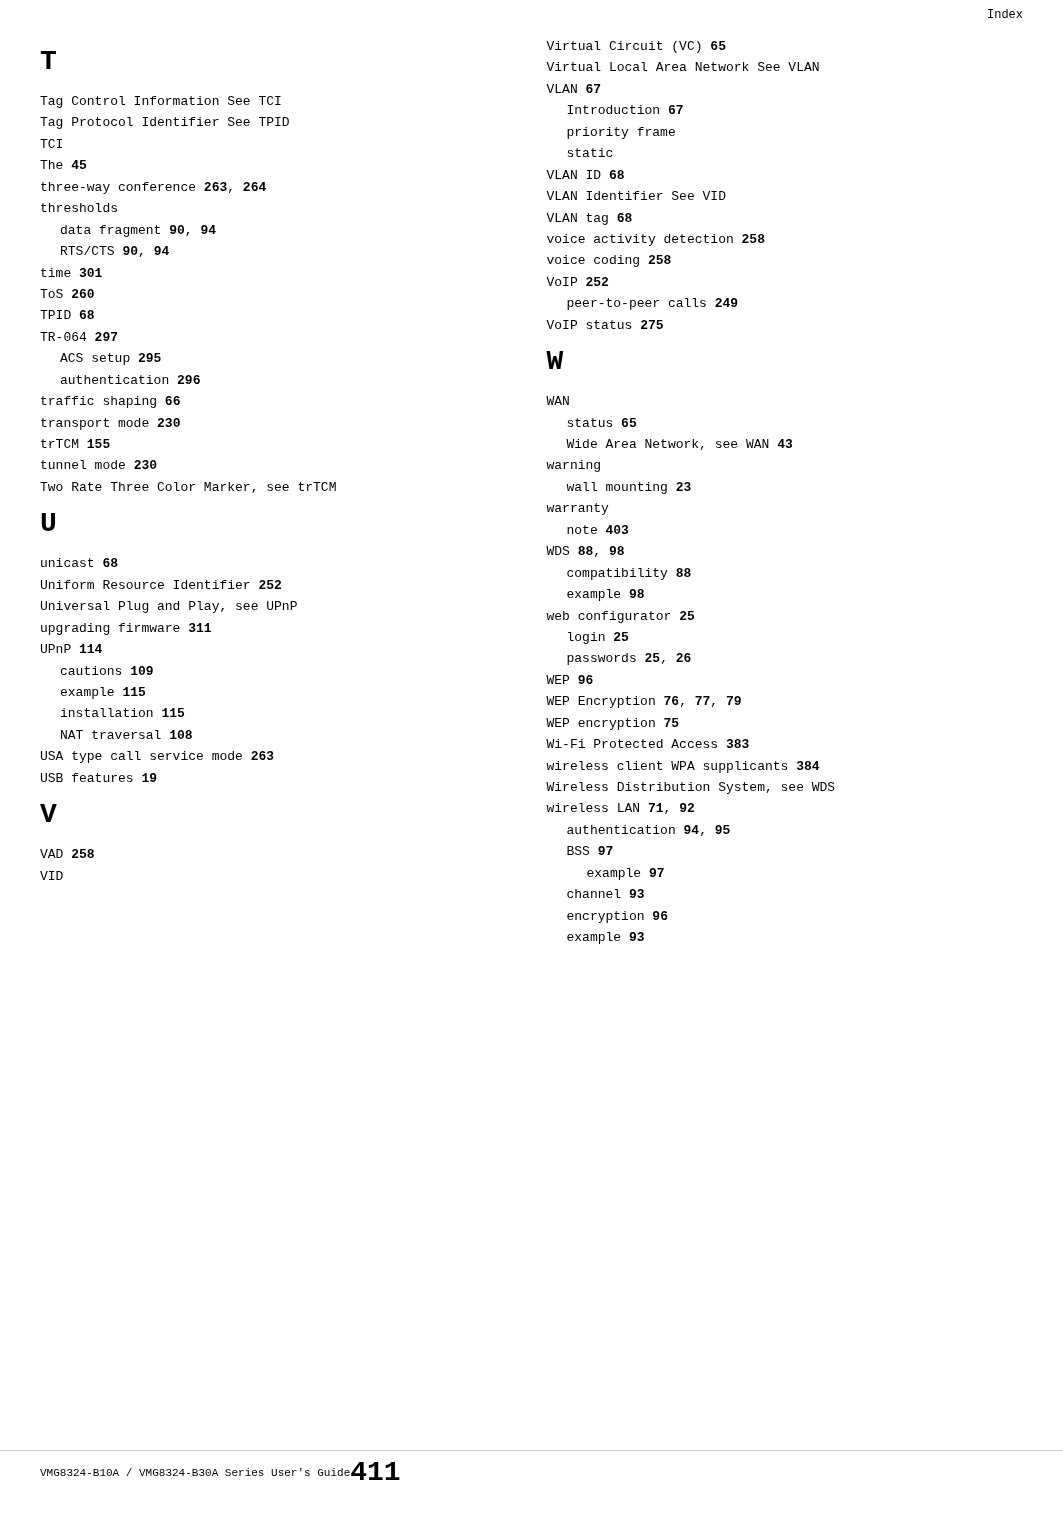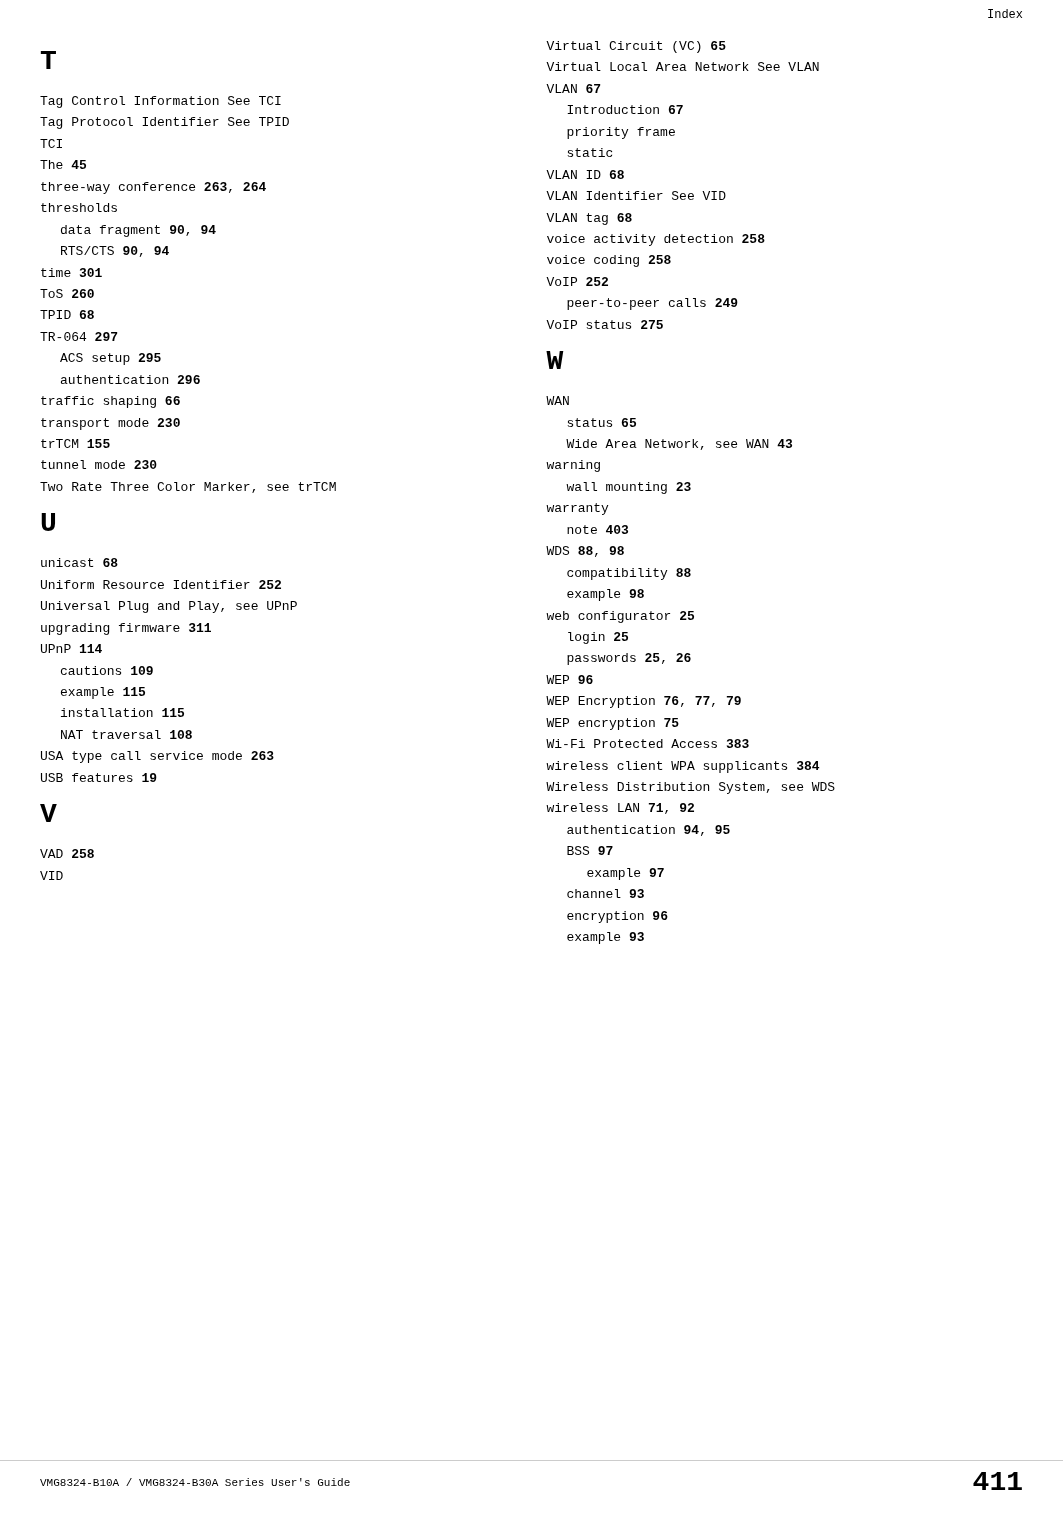--- a/index.html
+++ b/index.html
@@ -48,23 +48,22 @@
       font-family: Liberation Mono, monospace;
     }
     .index-entry.indent2 {
       padding-left: 40px;
     }
     .page-footer {
       position: absolute;
       bottom: 18px;
       left: 0; right: 0;
       display: flex;
-      justify-content: space-between;
       align-items: center;
-      padding: 8px 40px;
+      padding: 18px 40px;
       font-size: 12px;
       border-top: 1px solid #ccc;
       padding-top: 6px;
     }
     .footer-left { font-size: 11px; }
     .footer-right { font-size: 28px; font-weight: bold; }
   </style>
 </head>
 <body>
 

